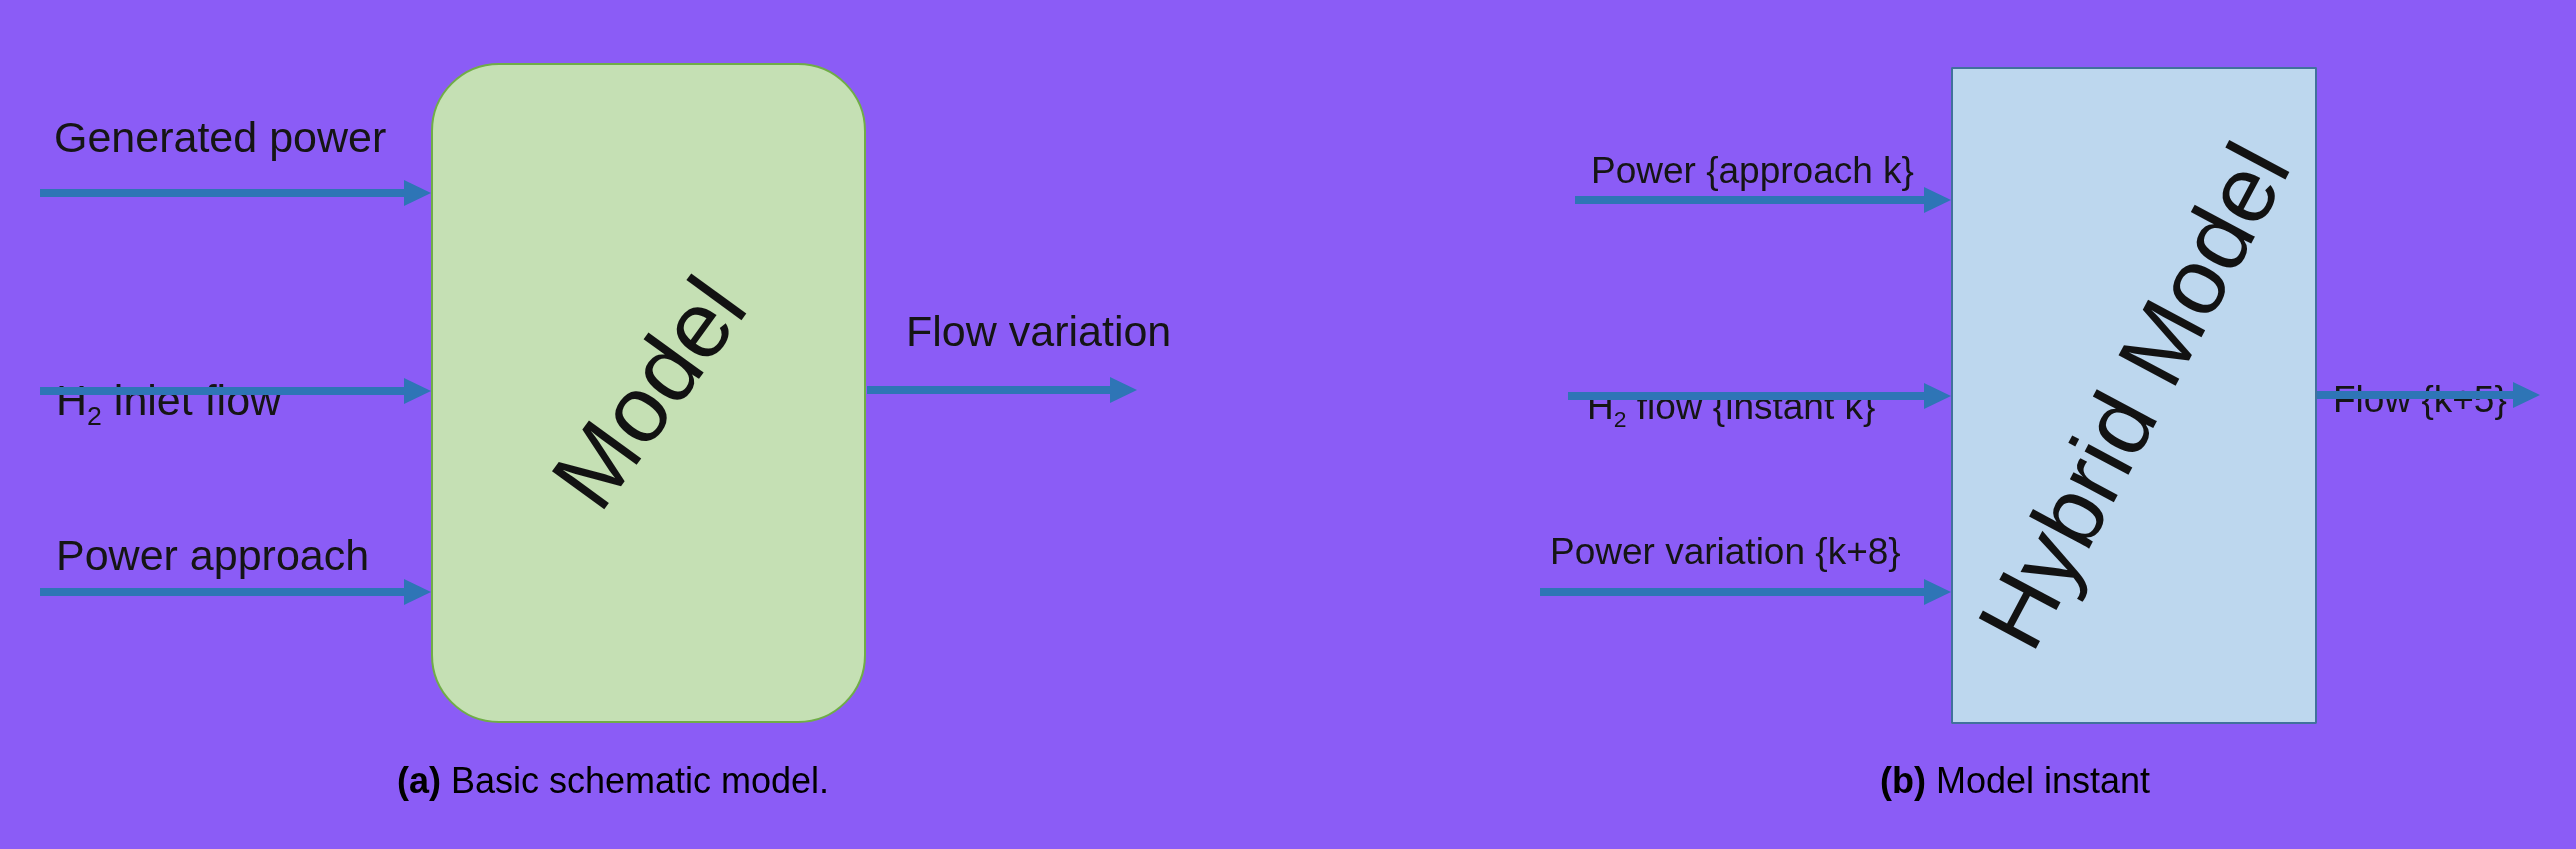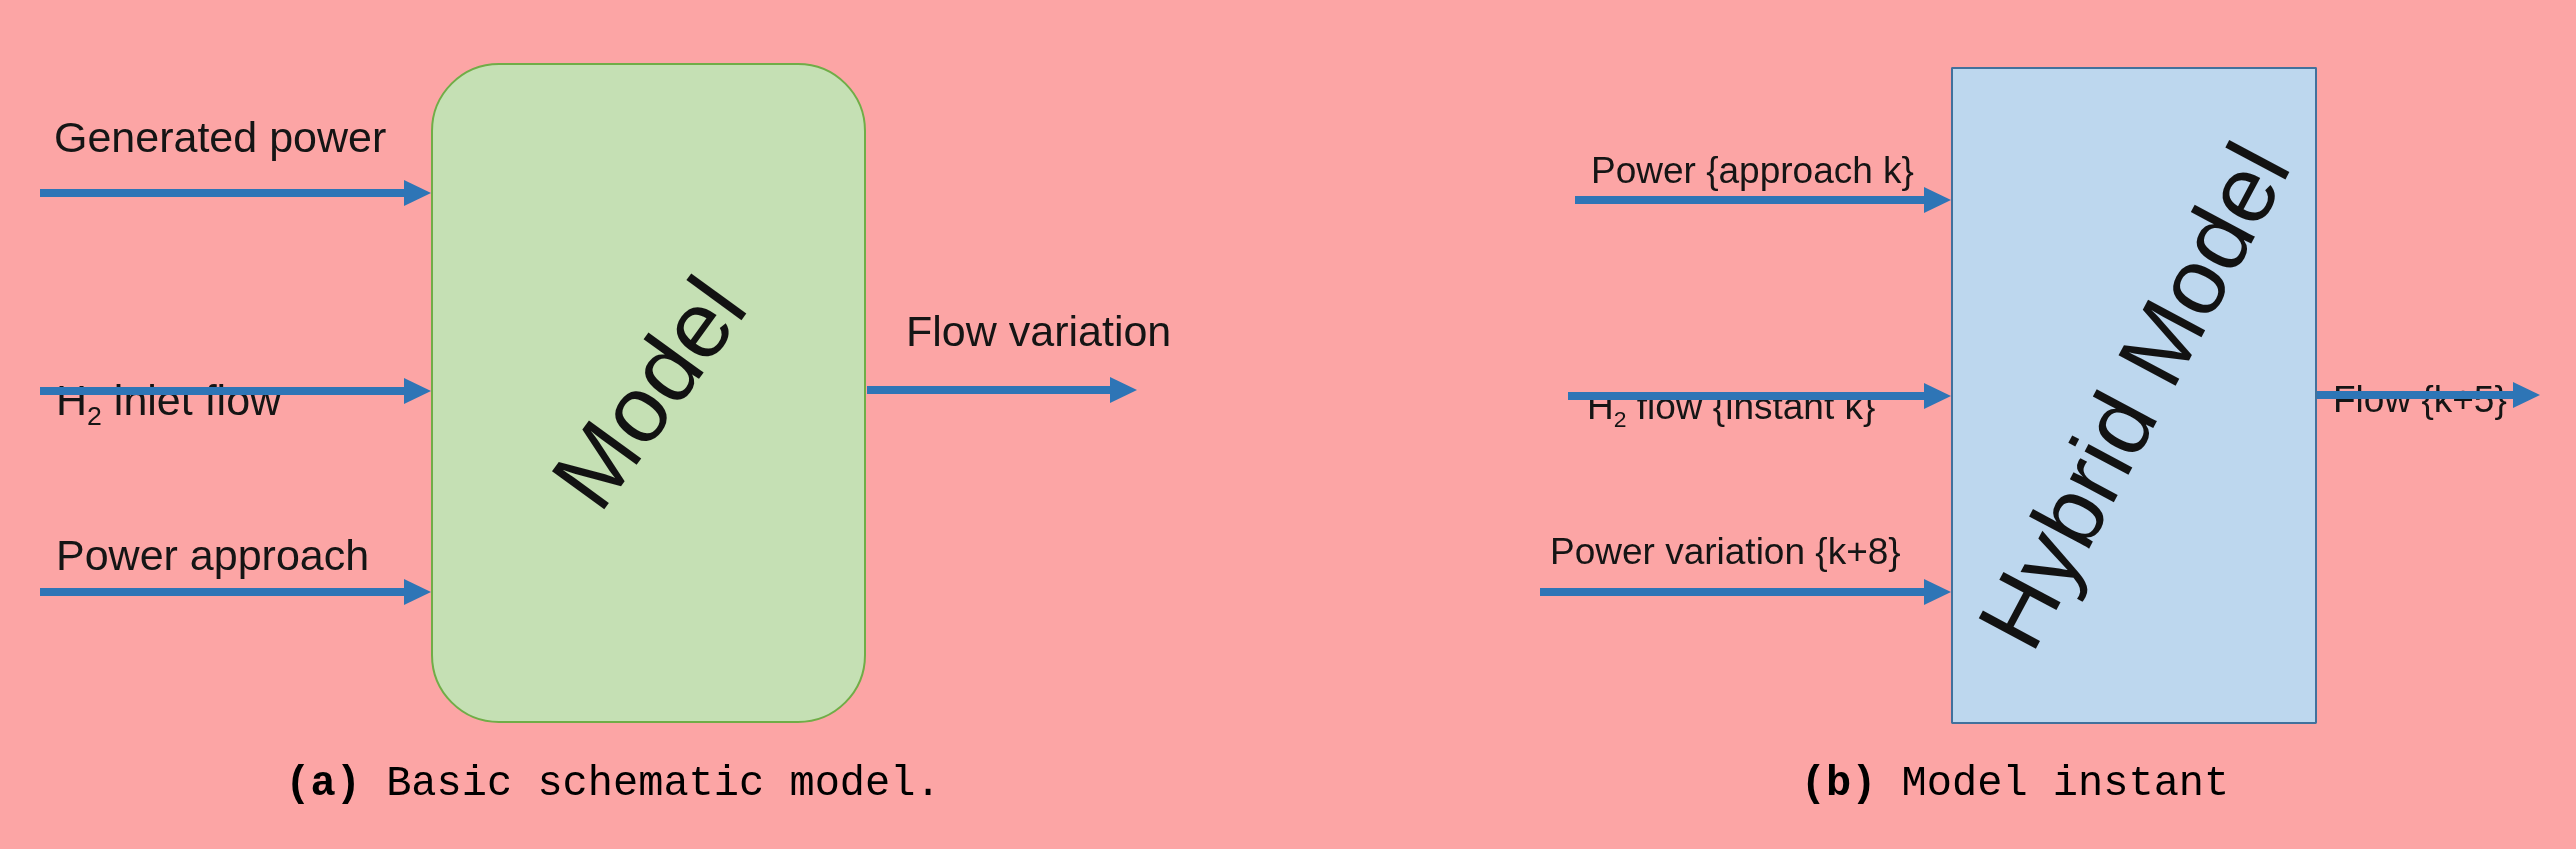--- a/index.html
+++ b/index.html
@@ -1,19 +1,19 @@
 <!DOCTYPE html>
 <html style="--arrow: #2e75b6;font-size:11.5px"><head>
 <meta charset="utf-8">
 <style>
   html,body { margin:0; padding:0; background:#ffffff; }
   .canvas {
     position:relative;
     width:2576px; height:849px;
-    background:#fca5a5;
+    background:#8b5cf6;
     overflow:hidden;
     font-family:"Liberation Sans", sans-serif;
   }
   .lbl {
     position:absolute;
     color:#151515;
     white-space:nowrap;
     line-height:1.1;
   }
   .lbl-a { font-size:43px; }
@@ -38,22 +38,22 @@
   .box-label {
     position:absolute;
     color:#121212;
     white-space:nowrap;
     font-size:94px;
     transform:translate(-50%,-50%) rotate(-54deg);
   }
   .box-label.steep { transform:translate(-50%,-50%) rotate(-62deg); }
   .caption {
     position:absolute;
-    font-family:Liberation Mono, monospace;
-    font-size:42px;
+    font-family:Liberation Sans, sans-serif;
+    font-size:36px;
     color:#000000;
     white-space:nowrap;
     transform:translateX(-50%);
   }
   .caption b { font-weight:bold; }
 </style>
 </head>
 <body>
 
 <div class="canvas">

